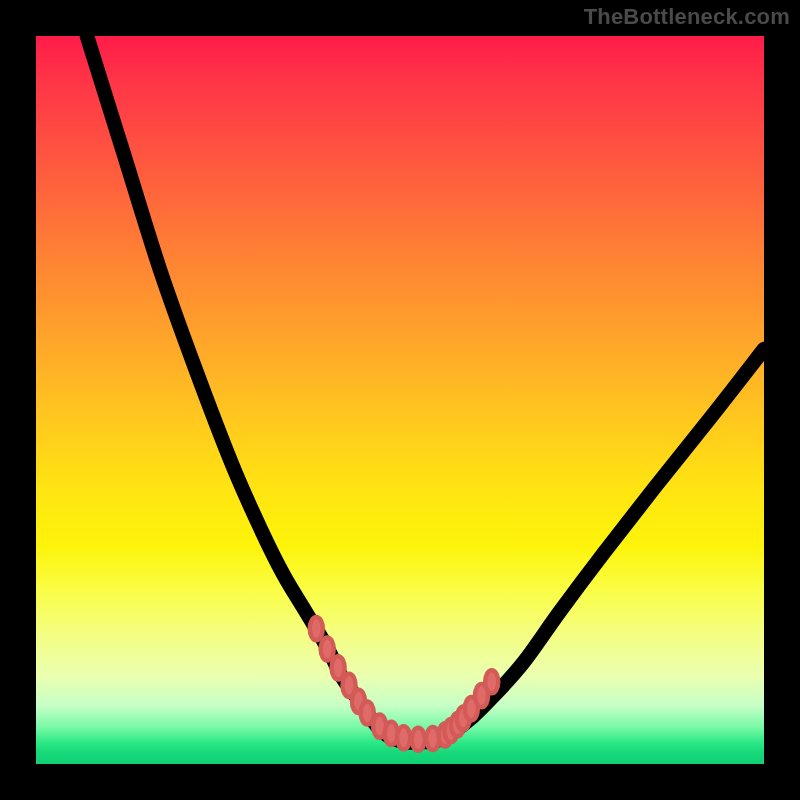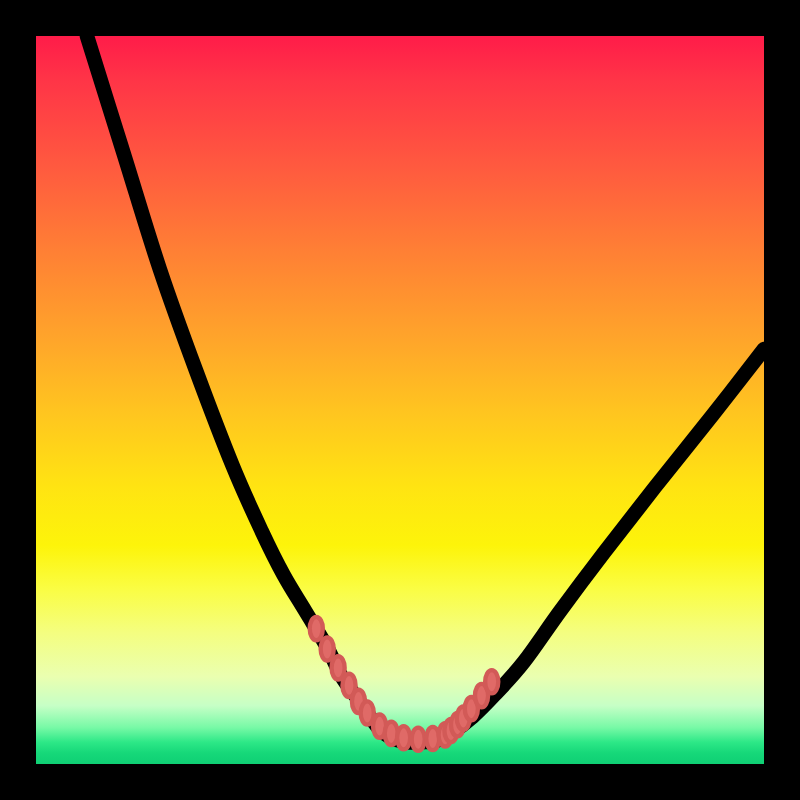--- a/index.html
+++ b/index.html
@@ -74,20 +74,21 @@
   .marker {
     fill: #e06a67;
     stroke: #d25a57;
     stroke-width: 0.6;
   }
 </style>
 </head>
 <body>
 
 <div class="frame">
+  <div class="attribution">TheBottleneck.com</div>
 
   <div class="plot-area">
     <div class="gradient"></div>
     <svg class="plot-svg" viewBox="0 0 100 100" preserveAspectRatio="none">
       <path id="curve-path" class="curve" d="M 7.00 0.00 C 7.83 2.67, 10.33 10.67, 12.00 16.00 C 13.67 21.33, 15.33 27.00, 17.00 32.00 C 18.67 37.00, 20.33 41.50, 22.00 46.00 C 23.67 50.50, 25.50 55.33, 27.00 59.00 C 28.50 62.67, 29.83 65.50, 31.00 68.00 C 32.17 70.50, 33.00 72.17, 34.00 74.00 C 35.00 75.83, 36.00 77.33, 37.00 79.00 C 38.00 80.67, 39.17 82.50, 40.00 84.00 C 40.83 85.50, 41.25 86.75, 42.00 88.00 C 42.75 89.25, 43.67 90.33, 44.50 91.50 C 45.33 92.67, 46.25 94.17, 47.00 95.00 C 47.75 95.83, 48.33 96.17, 49.00 96.50 C 49.67 96.83, 50.33 96.92, 51.00 97.00 C 51.67 97.08, 52.33 97.03, 53.00 97.00 C 53.67 96.97, 54.33 97.00, 55.00 96.80 C 55.67 96.60, 56.17 96.35, 57.00 95.80 C 57.83 95.25, 59.00 94.38, 60.00 93.50 C 61.00 92.62, 61.83 91.75, 63.00 90.50 C 64.17 89.25, 65.50 87.92, 67.00 86.00 C 68.50 84.08, 70.17 81.50, 72.00 79.00 C 73.83 76.50, 75.83 73.83, 78.00 71.00 C 80.17 68.17, 82.50 65.17, 85.00 62.00 C 87.50 58.83, 90.50 55.17, 93.00 52.00 C 95.50 48.83, 98.83 44.50, 100.00 43.00"></path>
       <g id="markers-group">
           <ellipse class="marker" cx="38.50" cy="81.40" rx="0.9" ry="1.6"></ellipse>
           <ellipse class="marker" cx="40.00" cy="84.20" rx="0.9" ry="1.6"></ellipse>
           <ellipse class="marker" cx="41.50" cy="86.80" rx="0.9" ry="1.6"></ellipse>
           <ellipse class="marker" cx="43.00" cy="89.20" rx="0.9" ry="1.6"></ellipse>

